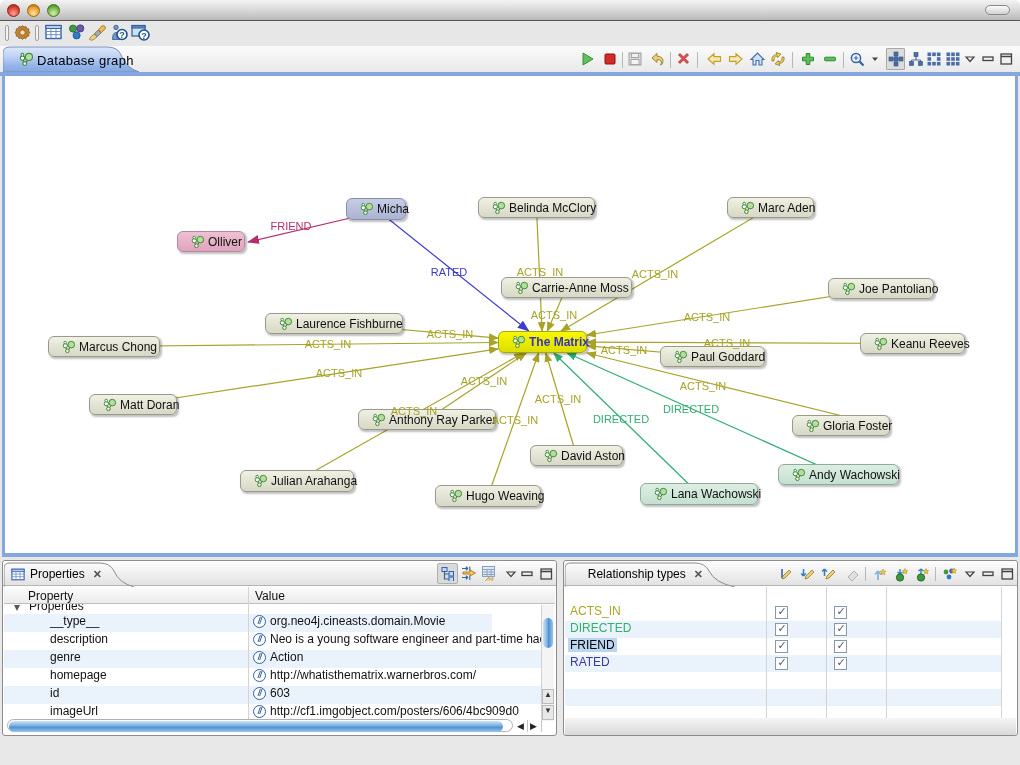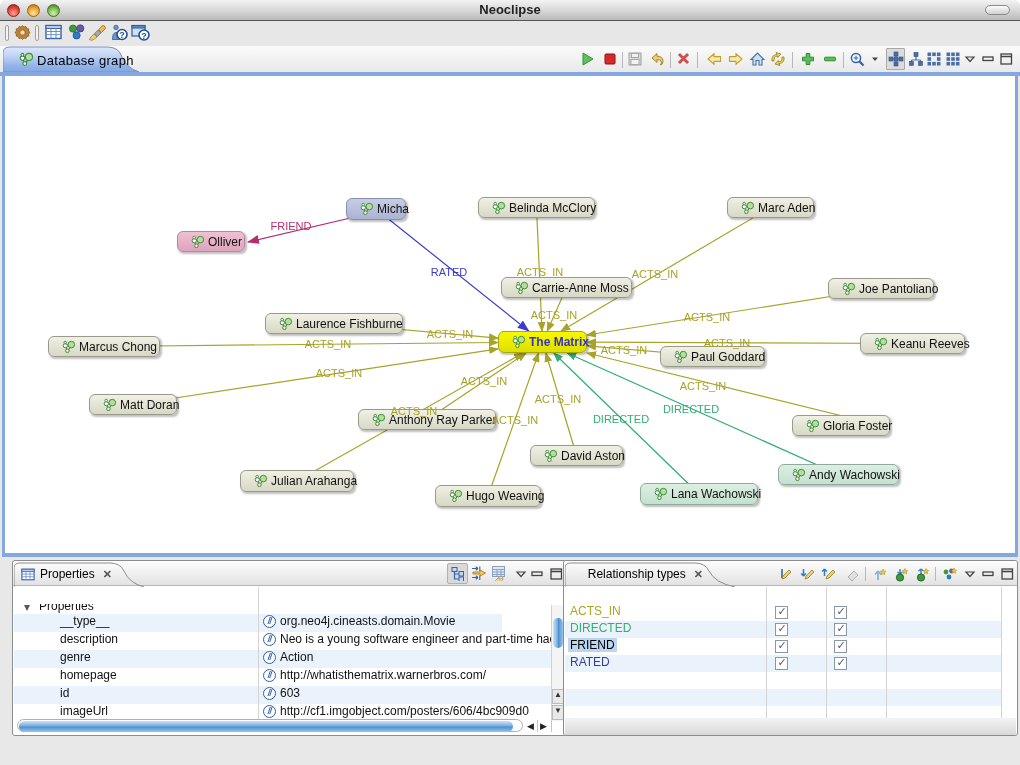--- a/index.html
+++ b/index.html
@@ -49,21 +49,21 @@
   color:#3434bb;font-weight:bold; }
 .node.lav  { background:linear-gradient(#c6cde4,#aab3d2); border-color:#8890b0; }
 .node.pink { background:linear-gradient(#efc0d2,#dfa4bd); border-color:#b488a0; }
 .node.mint { background:linear-gradient(#ddeee3,#c4e0d0); border-color:#90ab9c; }
 
 #graphbottom { position:absolute; left:2px; top:553px; width:1016px; height:4px; background:#84a7e0; }
 
 
 .panel { position:absolute; top:560px; height:176px; background:#fff;
   border:1px solid #8c8c8c; border-radius:3px; }
-#props { left:12px;  width:555px; }
+#props { left:2px;  width:555px; }
 #rels  { left:563px; width:455px; }
 .phead { position:absolute; left:0; top:0; right:0; height:25px;
   background:linear-gradient(#fefefe,#e2e2e2); border-bottom:1px solid #b5b5b5;
   border-radius:3px 3px 0 0; }
 .ptab { position:absolute; left:1px; top:1px; height:24px;
   display:flex; align-items:center; gap:5px; padding:0 8px 0 7px;
   font-size:12px; color:#000; white-space:nowrap; }
 .ptab .x { color:#555; font-size:11px; font-weight:bold; margin-left:3px; }
 .thdr { position:absolute; left:1px; right:1px; top:26px; height:17px;
   background:linear-gradient(#fcfcfc,#ebebeb); border-bottom:1px solid #c0c0c0;
@@ -93,21 +93,20 @@
 #status { position:absolute; left:0; top:737px; width:1020px; height:28px;
   background:#e8e8e8; font-size:12px; color:#1a1a1a; }
 #status .txt { position:absolute; left:8px; top:6px; font-size:12px; }
 </style></head><body>
 <div id="win">
 
   <div id="titlebar">
     <div class="light" style="left:7px;  background:radial-gradient(circle at 50% 75%, #ffa49a 0%, #e2463a 55%, #901b12 100%); border:0.5px solid #8e2318"></div>
     <div class="light" style="left:27px; background:radial-gradient(circle at 50% 75%, #ffe3a6 0%, #eda233 55%, #9a5f06 100%); border:0.5px solid #9a6a0a"></div>
     <div class="light" style="left:47px; background:radial-gradient(circle at 50% 75%, #d3efae 0%, #7cb84f 55%, #386d1a 100%); border:0.5px solid #44741f"></div>
-    <div class="t">Neoclipse</div>
     <div id="pill"></div>
   </div>
 
   <div id="maintb">
     <div class="handle" style="left:5px"></div>
     <div class="handle" style="left:35px"></div>
     <div class="mico" style="left:14px"><svg width="17" height="17" viewBox="0 0 17 17">
 <g fill="#c08030" stroke="#7a4a10" stroke-width="0.6">
 <path d="M8.5 1.5 L10 3 L12 2.4 L12.8 4.4 L14.9 4.9 L14.6 7 L16.2 8.5 L14.6 10 L14.9 12.1 L12.8 12.6 L12 14.6 L10 14 L8.5 15.5 L7 14 L5 14.6 L4.2 12.6 L2.1 12.1 L2.4 10 L0.8 8.5 L2.4 7 L2.1 4.9 L4.2 4.4 L5 2.4 L7 3 Z"></path>
 <circle cx="8.5" cy="8.5" r="2.6" fill="#f0e0c0"></circle>
@@ -595,20 +594,24 @@
             <path d="M2 6 L10 6 L6 10.5 Z" fill="none" stroke="#444" stroke-width="1.2"></path>
           </svg></div>
         <div style="position:absolute;left:518px;top:5px"><svg width="13" height="14">
             <rect x="1" y="6" width="10" height="3.5" fill="none" stroke="#444" stroke-width="1.3"></rect>
           </svg></div>
         <div style="position:absolute;left:537px;top:5px"><svg width="13" height="14">
             <rect x="1" y="3" width="10.5" height="10" fill="none" stroke="#444" stroke-width="1.3"></rect>
             <path d="M1 5.5 h10.5" stroke="#444" stroke-width="1.6"></path>
           </svg></div>
     </div>
+    <div class="thdr">
+      <span style="position:absolute;left:24px;top:2px">Property</span>
+      <span style="position:absolute;left:251px;top:2px">Value</span>
+    </div>
     <div class="row altA" style="top:43px;width:538px;height:10px;overflow:hidden">
         <span style="position:absolute;left:10px;top:-4px;color:#556">▾</span>
         <span style="position:absolute;left:25px;top:-5px">Properties</span>
       </div>
       <div class="row altB" style="top:53px;width:488px">
         <span style="position:absolute;left:46px">__type__</span>
         <span style="position:absolute;left:249px;display:flex;align-items:center;width:288px;overflow:hidden;white-space:nowrap"><span class="vicon">//</span>org.neo4j.cineasts.domain.Movie</span>
       </div>
       <div class="row altA" style="top:71px;width:538px">
         <span style="position:absolute;left:46px">description</span>

